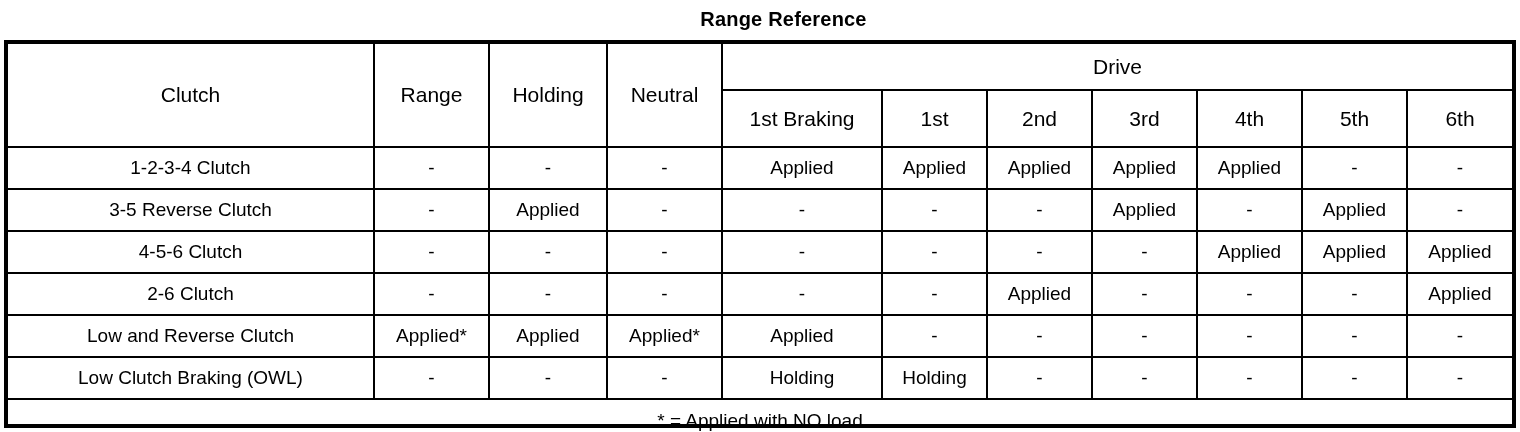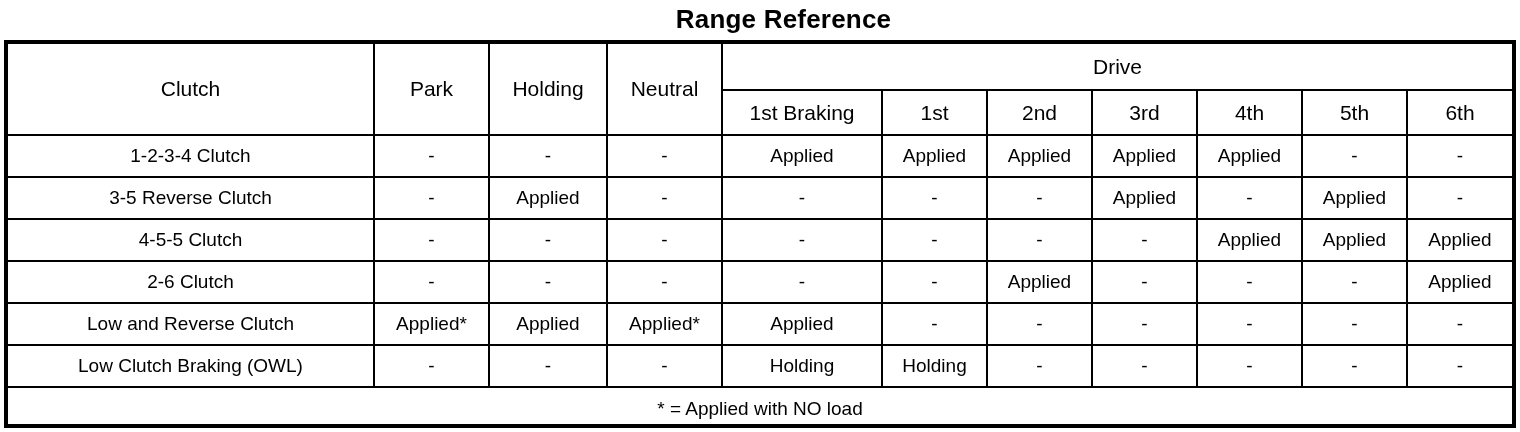--- a/index.html
+++ b/index.html
@@ -15,21 +15,21 @@
     overflow: hidden;
   }
   .page {
     position: relative;
     width: 1520px;
     height: 432px;
     box-sizing: border-box;
   }
   .title {
     text-align: center;
-    font-size: 26px;
+    font-size: 20px;
     font-weight: bold;
     line-height: 38px;
     height: 38px;
     letter-spacing: 0.2px;
     margin-left: 47px;
   }
   .table-wrap {
     position: absolute;
     left: 4px;
     top: 40px;
@@ -78,21 +78,21 @@
   }
   th.span-head {
     vertical-align: bottom;
     padding-bottom: 7px;
   }
   th.drive-head {
     height: 46px;
     vertical-align: middle;
   }
   th.sub-head {
-    height: 45px;
+    height: 57px;
     vertical-align: bottom;
     padding-bottom: 7px;
   }
   td.rowlabel {
     text-align: left;
     padding-left: 8px;
     font-size: 19px;
   }
   td.val {
     font-size: 19px;
@@ -136,21 +136,21 @@
           <col class="c-d1">
           <col class="c-d2">
           <col class="c-d3">
           <col class="c-d4">
           <col class="c-d5">
           <col class="c-d6">
       </colgroup>
       <thead>
         <tr>
           <th class="hdr span-head" rowspan="2">Clutch</th>
-          <th class="hdr span-head" rowspan="2">Park</th>
+          <th class="hdr span-head" rowspan="2">Range</th>
           <th class="hdr span-head" rowspan="2">Holding</th>
           <th class="hdr span-head" rowspan="2">Neutral</th>
           <th class="hdr drive-head" colspan="7">Drive</th>
         </tr>
         <tr>
           <th class="hdr sub-head">1st Braking</th>
           <th class="hdr sub-head">1st</th>
           <th class="hdr sub-head">2nd</th>
           <th class="hdr sub-head">3rd</th>
           <th class="hdr sub-head">4th</th>
@@ -182,21 +182,21 @@
           <td class="val">-</td>
           <td class="val">-</td>
           <td class="val">-</td>
           <td class="val">Applied</td>
           <td class="val">-</td>
           <td class="val">Applied</td>
           <td class="val">-</td>
         </tr>
 
         <tr class="data-row">
-          <td class="rowlabel">4-5-5 Clutch</td>
+          <td class="rowlabel">4-5-6 Clutch</td>
           <td class="val">-</td>
           <td class="val">-</td>
           <td class="val">-</td>
           <td class="val">-</td>
           <td class="val">-</td>
           <td class="val">-</td>
           <td class="val">-</td>
           <td class="val">Applied</td>
           <td class="val">Applied</td>
           <td class="val">Applied</td>

